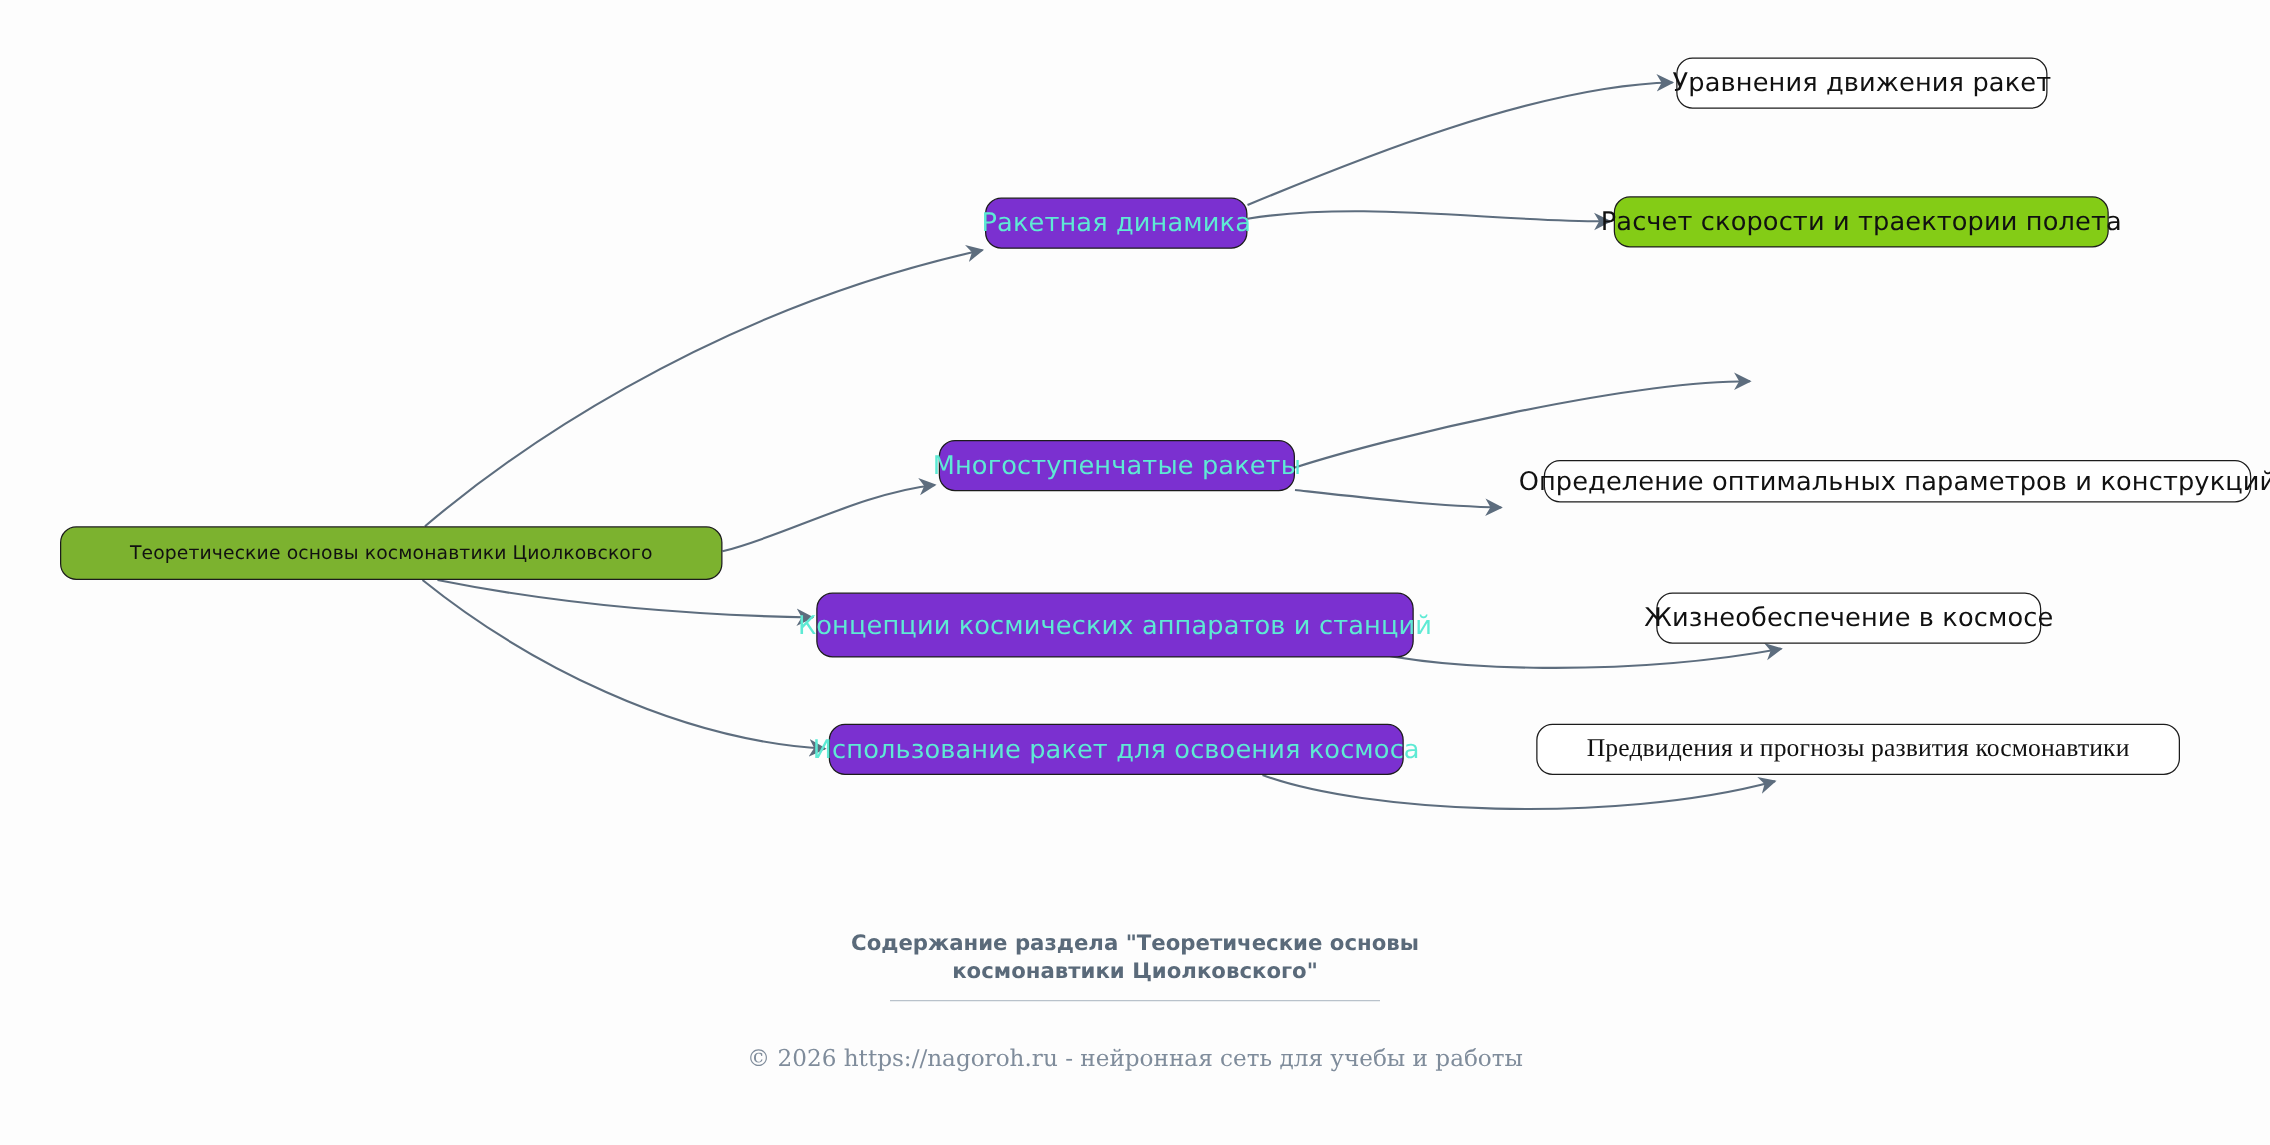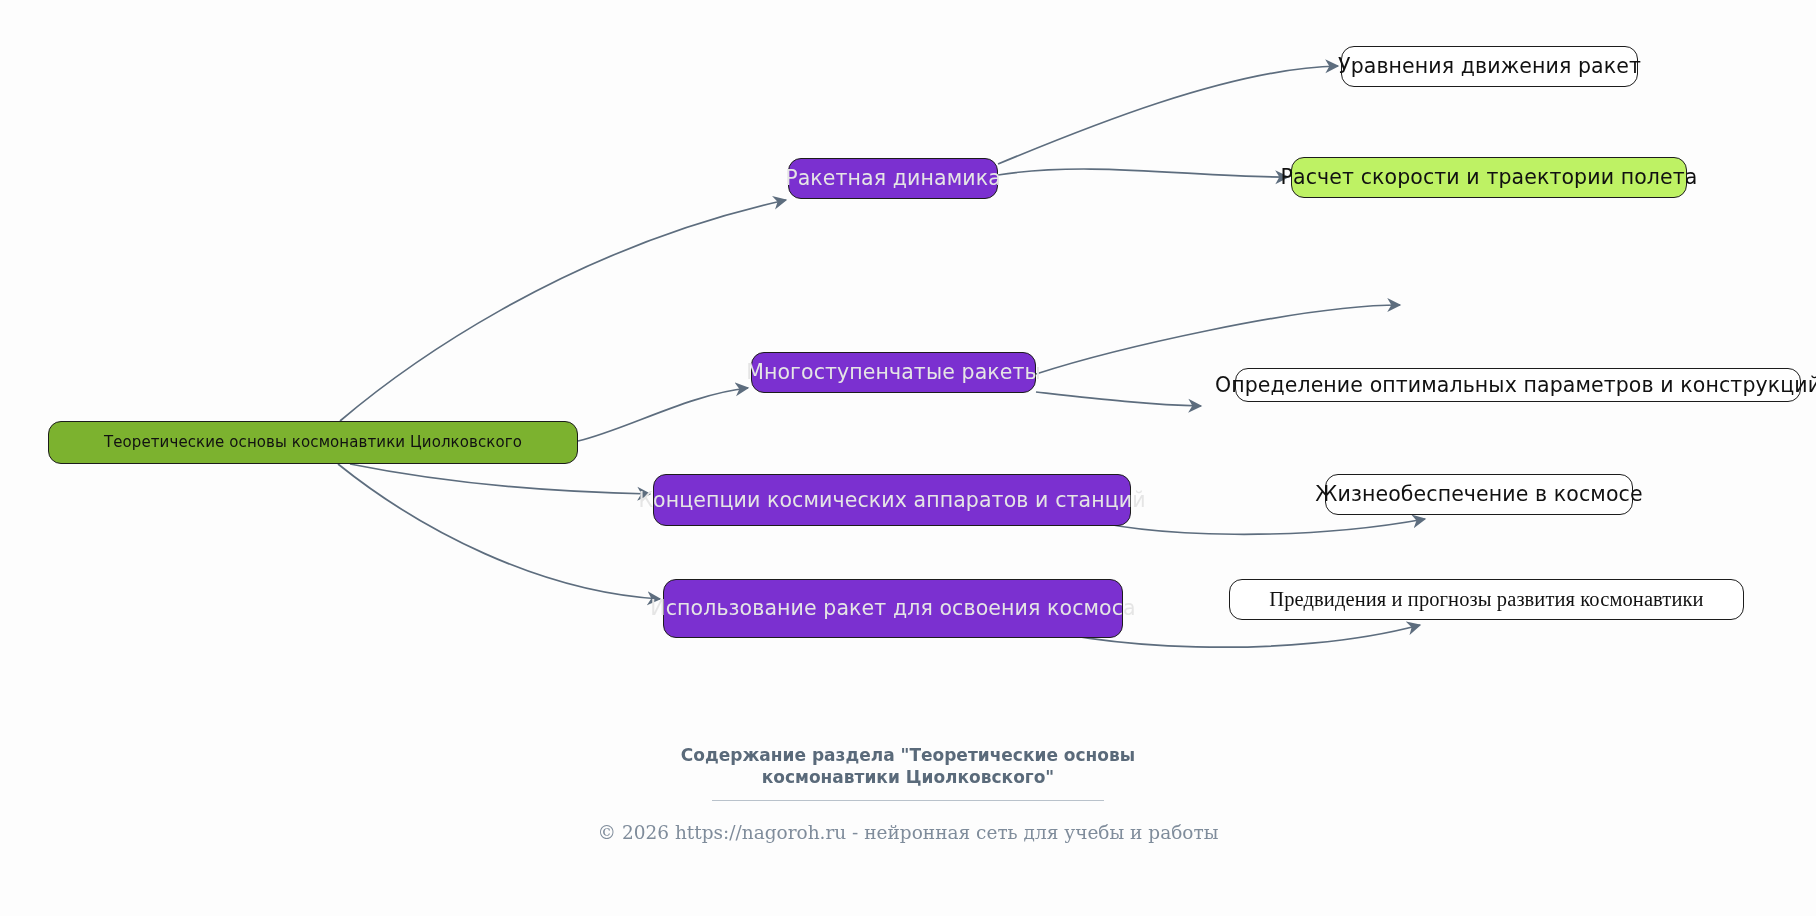--- a/index.html
+++ b/index.html
@@ -43,21 +43,21 @@
   .node-root {
     background: #7cb22f;
     border: 1.6px solid #1c1c1c;
     color: #111111;
     font-size: 15px;
     padding: 0 16px;
   }
   .node-branch {
     background: #7b30d0;
     border: 1.6px solid #1c1c1c;
-    color: #e5e5e5;
+    color: #5eead4;
     font-size: 20.5px;
     padding: 0 16px;
   }
   .node-leaf {
     background: #ffffff;
     border: 1.6px solid #1c1c1c;
     color: #111111;
     font-size: 20.5px;
     padding: 16px 17px;
   }
@@ -75,21 +75,21 @@
     margin: 0;
     font-family: "DejaVu Sans", "Liberation Sans", sans-serif;
   }
   #footer-rule {
     width: 392px;
     height: 0;
     border-top: 1.2px solid #b9c2cb;
     margin: 12px auto 0 auto;
   }
   #footer-credit {
-    margin-top: 21px;
+    margin-top: 36px;
     font-size: 18.5px;
     color: #7f8c9b;
     font-family: "DejaVu Serif", "Liberation Serif", serif;
   }
 </style>
 </head>
 <body style="background: rgb(253, 253, 253);">
 
 <div id="canvas">
 
@@ -119,28 +119,28 @@
 
   <div class="node node-branch" style="left: 788px; top: 158px; width: 210px; height: 41px; background: rgb(123, 48, 208); border-color: rgb(28, 28, 28);">
     <span>Ракетная динамика</span>
   </div>
   <div class="node node-branch" style="left: 751px; top: 352px; width: 285px; height: 41px; background: rgb(123, 48, 208); border-color: rgb(28, 28, 28);">
     <span>Многоступенчатые ракеты</span>
   </div>
   <div class="node node-branch" style="left: 653px; top: 474px; width: 478px; height: 52px; background: rgb(123, 48, 208); border-color: rgb(28, 28, 28);">
     <span>Концепции космических аппаратов и станций</span>
   </div>
-  <div class="node node-branch" style="left: 663px; top: 579px; width: 460px; height: 59px; background: rgb(123, 48, 208); border-color: rgb(28, 28, 28);">
+  <div class="node node-branch" style="left: 663px; top: 579px; width: 460px; height: 41px; background: rgb(123, 48, 208); border-color: rgb(28, 28, 28);">
     <span>Использование ракет для освоения космоса</span>
   </div>
 
   <div class="node node-leaf" style="left: 1341px; top: 46px; width: 297px; height: 41px; background: rgb(255, 255, 255); border-color: rgb(28, 28, 28);">
     <span>Уравнения движения ракет</span>
   </div>
-  <div class="node node-leaf" style="left: 1291px; top: 157px; width: 396px; height: 41px; background: #bef264; border-color: rgb(28, 28, 28);">
+  <div class="node node-leaf" style="left: 1291px; top: 157px; width: 396px; height: 41px; background: #84cc16; border-color: rgb(28, 28, 28);">
     <span>Расчет скорости и траектории полета</span>
   </div>
   <div class="node node-leaf" style="left: 1204px; top: 368px; width: 566px; height: 30px; background: rgb(255, 255, 255); border-color: rgb(28, 28, 28); margin-left: 31px;">
     <span>Определение оптимальных параметров и конструкций</span>
   </div>
   <div class="node node-leaf" style="left: 1325px; top: 474px; width: 308px; height: 41px; background: rgb(255, 255, 255); border-color: rgb(28, 28, 28);">
     <span>Жизнеобеспечение в космосе</span>
   </div>
   <div class="node node-leaf" style="left: 1229px; top: 579px; width: 515px; height: 41px; background: rgb(255, 255, 255); border-color: rgb(28, 28, 28); font-family: Liberation Serif, serif;">
     <span>Предвидения и прогнозы развития космонавтики</span>

